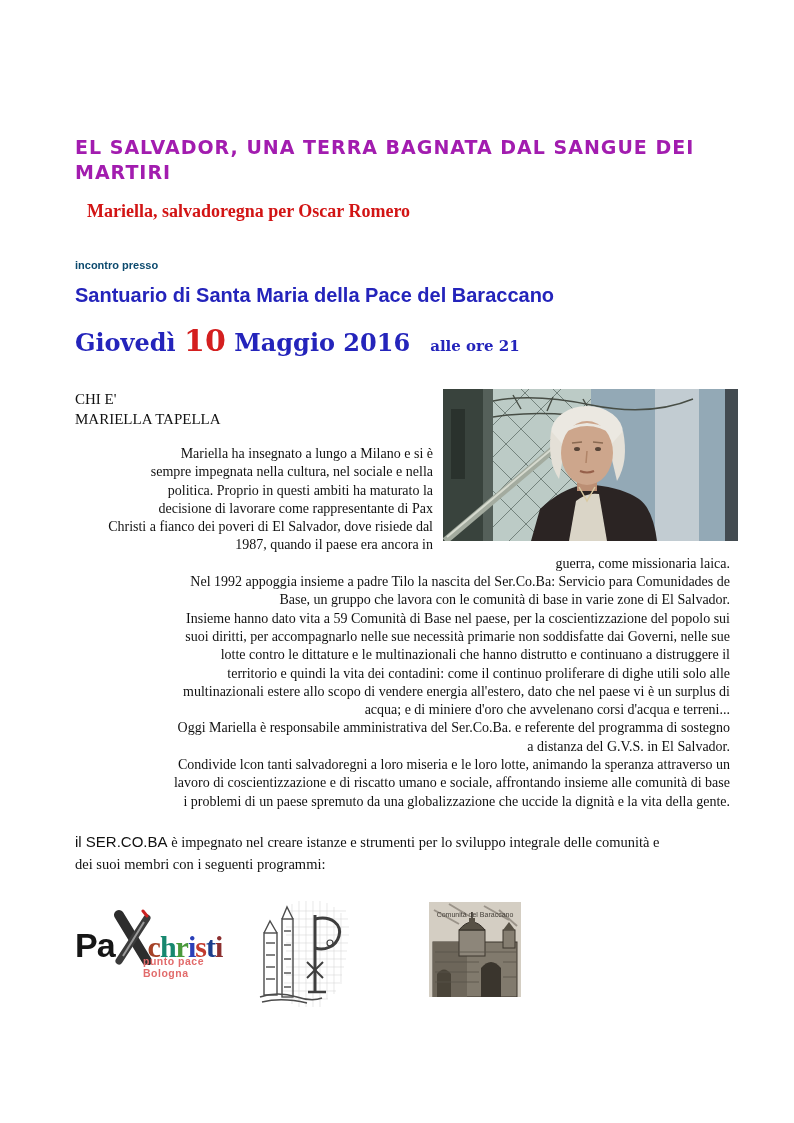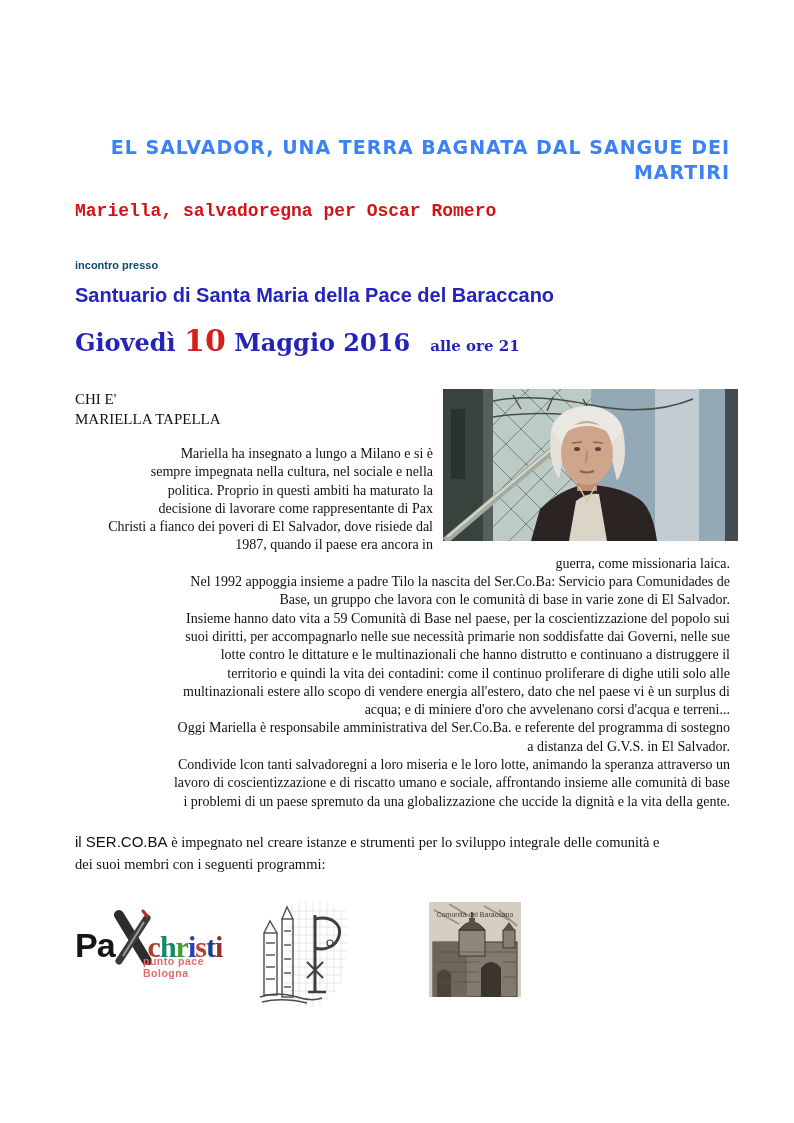--- a/index.html
+++ b/index.html
@@ -13,26 +13,26 @@
     color:#111;
   }
   .content{
     position:absolute;left:75px;top:135px;width:655px;
   }
   .prewrap{white-space:pre-line;}
   
   .doc-title{
     font-family:"DejaVu Sans",sans-serif;
     font-weight:bold;font-size:19px;line-height:25px;
-    letter-spacing:1px;color:#3b82f6;margin:0;text-align:right;
+    letter-spacing:1px;color:#a21caf;margin:0;
   }
   .subtitle{
-    font-family:Liberation Mono, monospace;
+    font-family:Liberation Serif, serif;
     font-weight:bold;font-size:18px;line-height:22px;
-    color:#d21414;margin:15px 0 0 0;
+    color:#d21414;margin:15px 0 0 12px;
   }
   .event-label{
     font-family:"Liberation Sans",sans-serif;
     font-weight:bold;font-size:11px;line-height:15px;
     color:#0c4a6e;margin:36px 0 9px 0;
   }
   .venue{
     font-family:Liberation Sans, sans-serif;
     font-weight:bold;font-size:20px;line-height:27px;
     color:#2424bb;margin:2px 0 0 0;

